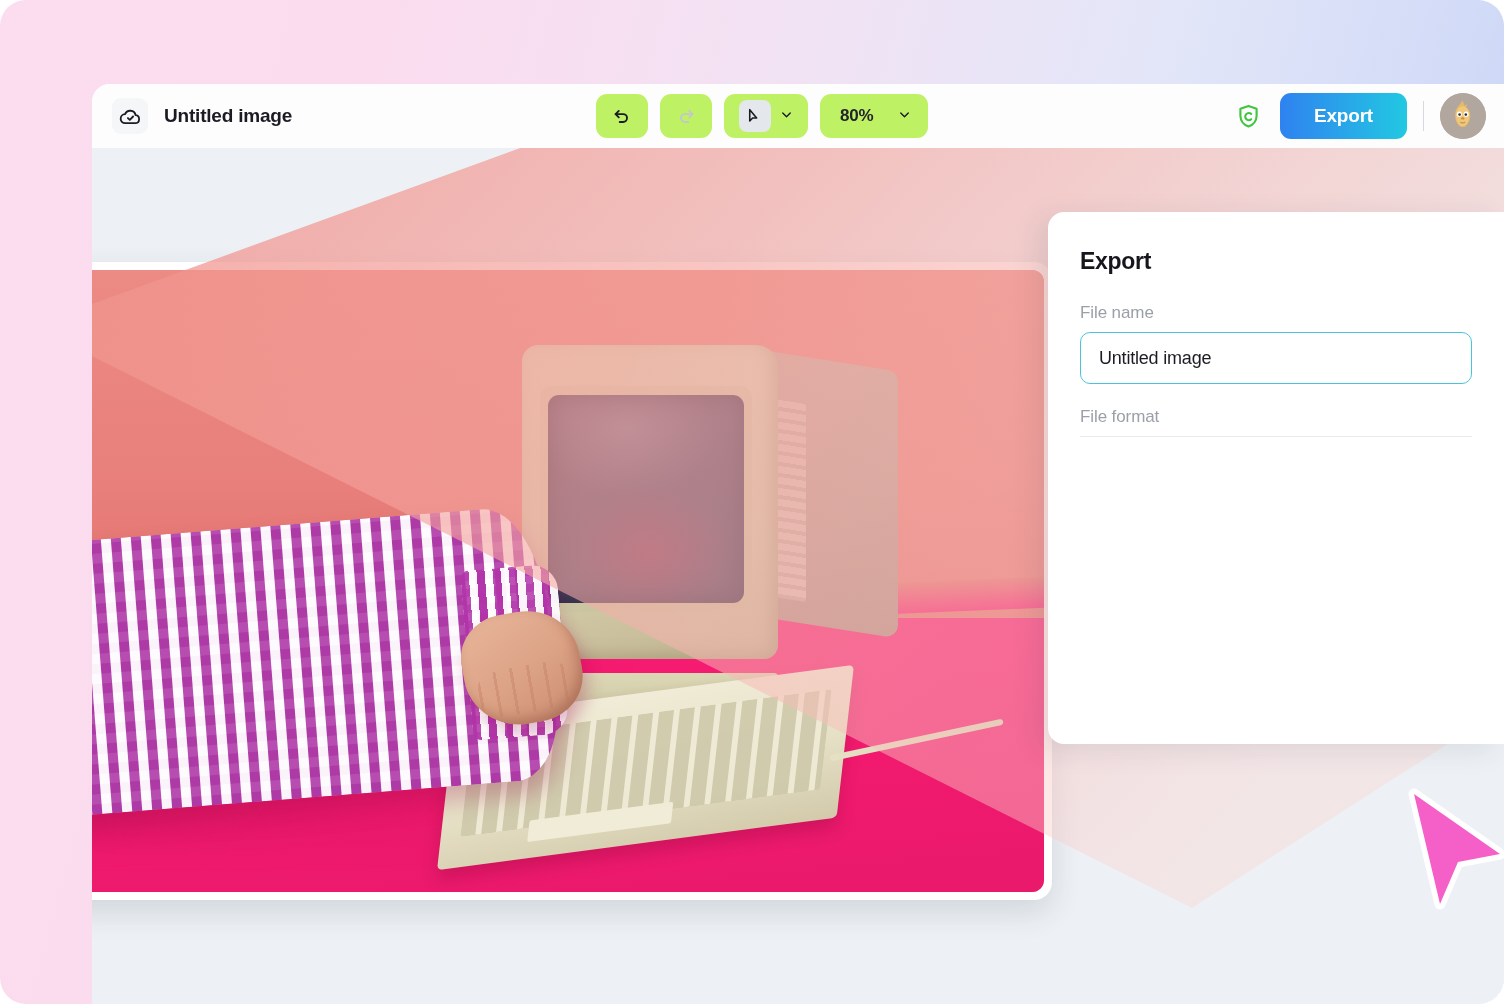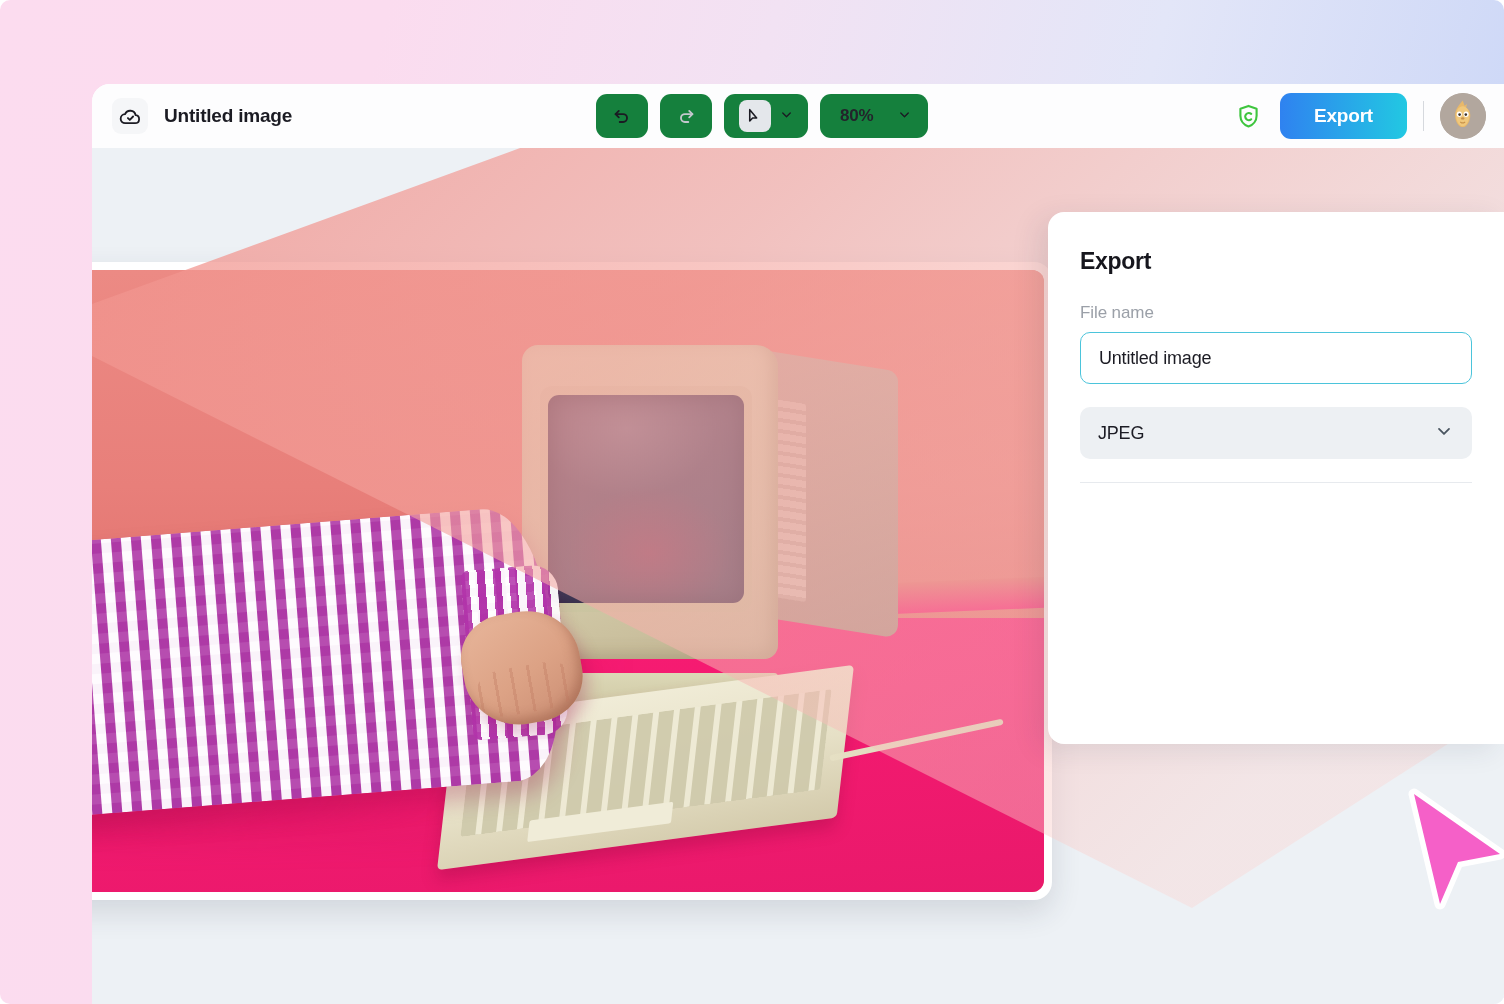--- a/index.html
+++ b/index.html
@@ -9,21 +9,21 @@
     height: 1004px;
     overflow: hidden;
     font-family: "Liberation Sans", sans-serif;
   }
 
   
   #backdrop {
     position: relative;
     width: 1504px;
     height: 1004px;
-    border-radius: 10px;
+    border-radius: 26px;
     background: linear-gradient(105deg,
         #FCDCEF 0%,
         #FBDCEF 22%,
         #F2E2F3 44%,
         #E3E6F8 66%,
         #CFD9F7 86%,
         #C7D4F6 100%);
     overflow: hidden;
   }
 
@@ -77,21 +77,21 @@
     flex: 1 1 auto;
     display: flex;
     align-items: center;
     justify-content: center;
     gap: 12px;
   }
   .tool-btn {
     height: 44px;
     min-width: 52px;
     border-radius: 11px;
-    background: #15803d;
+    background: #bef264;
     border: none;
     display: flex;
     align-items: center;
     justify-content: center;
     gap: 8px;
     cursor: pointer;
     padding: 0 14px;
     font-family: inherit;
   }
   .tool-btn.disabled { cursor: default; }
@@ -616,28 +616,21 @@
         </defs>
         <polygon points="620,-70 1412,-70 1412,560 1100,760 -60,178" fill="url(#wedgeGrad)"></polygon>
       </svg>
 
       <div id="export-panel">
         <div id="panel-title">Export</div>
 
         <div class="field-label">File name</div>
         <input id="filename-input" type="text" value="Untitled image" style="">
 
-        <div class="select-box">
-          <span class="select-text">JPEG</span>
-          <span>
-            <svg width="20" height="20" viewBox="0 0 24 24" fill="none">
-              <path d="M6 9.5l6 6 6-6" stroke="#4A5560" stroke-width="2.2" stroke-linecap="round" stroke-linejoin="round"></path>
-            </svg>
-          </span>
-        </div>
+        <div class="field-label">File format</div>
 
 
         <div id="panel-divider"></div>
 
       </div>
 
       <svg id="big-cursor" viewBox="0 0 110 125">
         <path d="M14 6 L100 66 L58 74 L40 116 Z" fill="#F560C8" stroke="#FFFFFF" stroke-width="11" stroke-linejoin="round"></path>
         <path d="M14 6 L100 66 L58 74 L40 116 Z" fill="#F560C8"></path>
       </svg>

